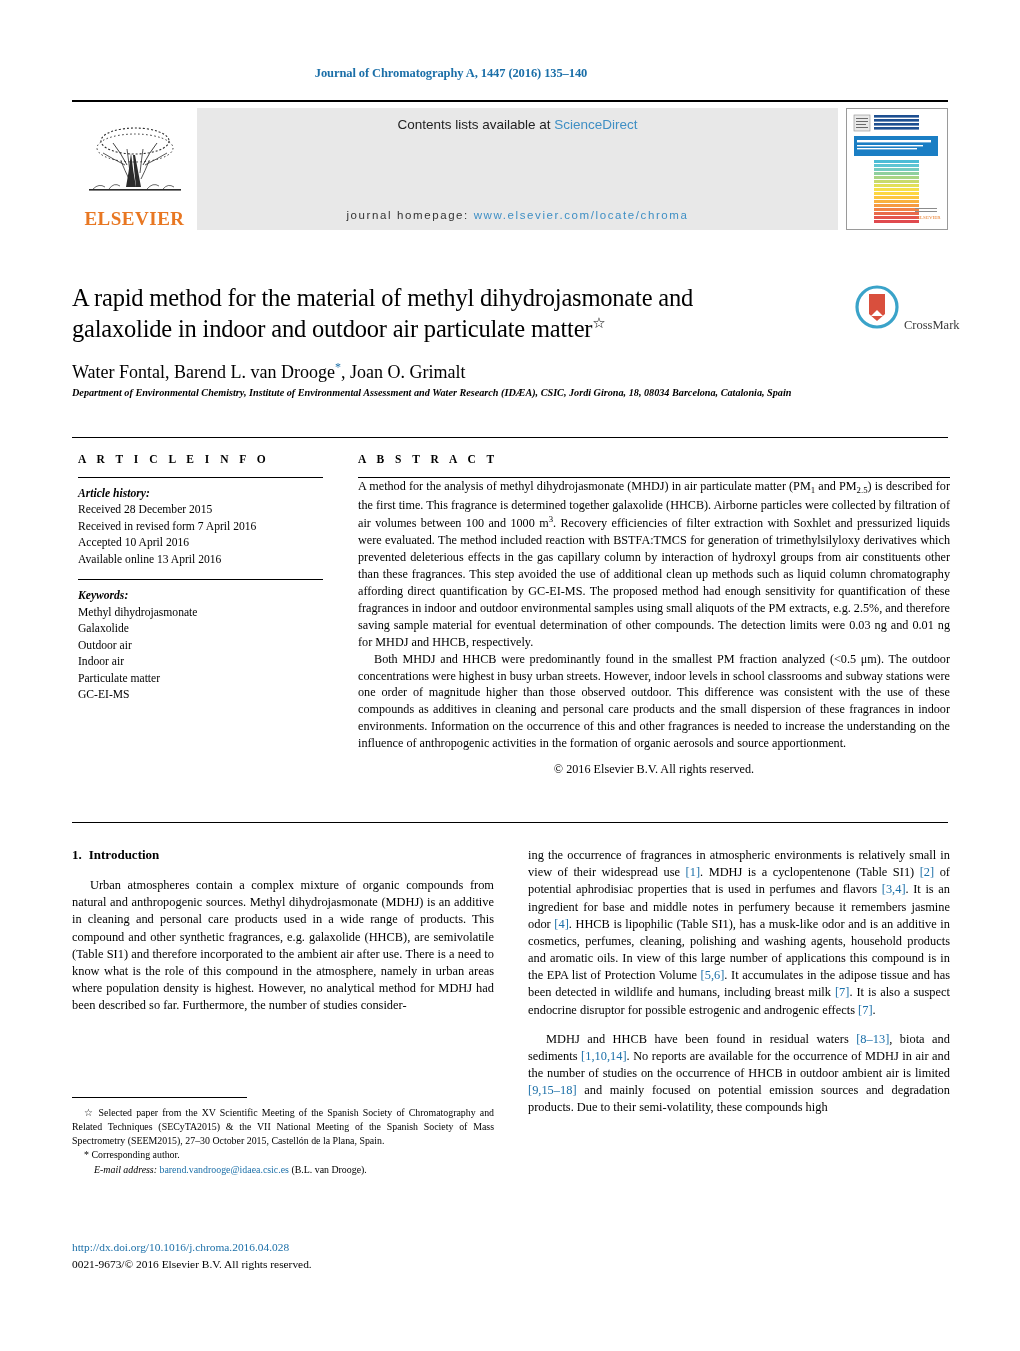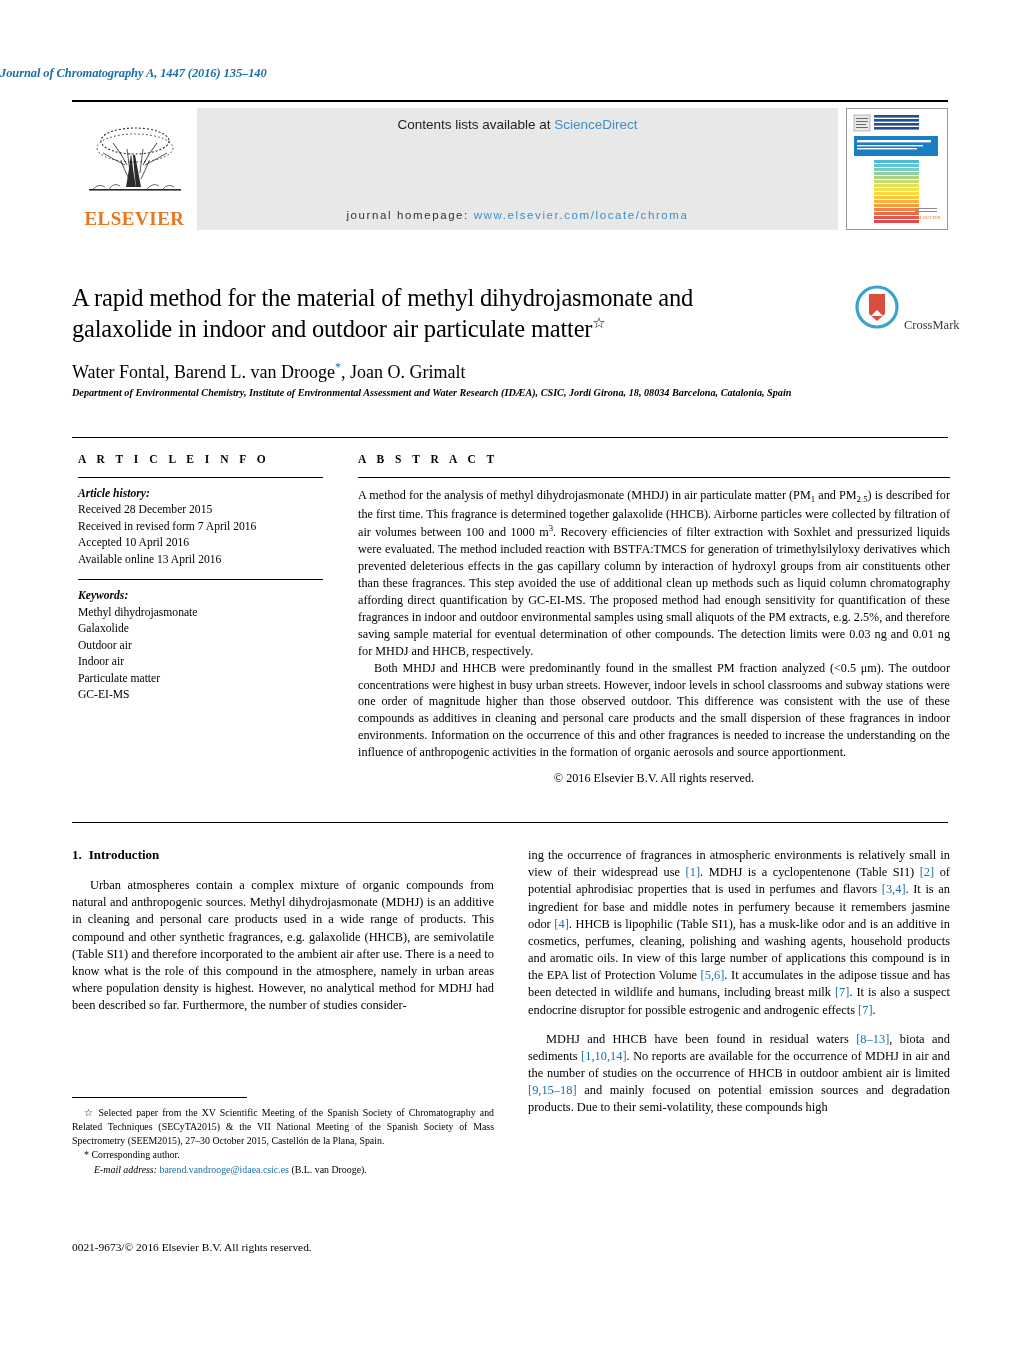--- a/index.html
+++ b/index.html
@@ -19,26 +19,25 @@
     background: #ffffff;
     overflow: hidden;
   }
 
   
   .running-head {
     position: absolute;
     top: 66px;
     left: 0;
     width: 902px;
-    text-align: left;
+    text-align: center;
     font-size: 12.5px;
     font-weight: bold;
     color: #1b6fa8;
     letter-spacing: -0.1px;
-    font-style: italic;
   }
 
   
   .masthead {
     position: absolute;
     top: 100px;
     left: 72px;
     width: 876px;
     border-top: 2px solid #000;
   }
@@ -197,21 +196,20 @@
   }
   .info-group .ital {
     font-style: italic;
     font-weight: bold;
   }
   .info-sep {
     border-top: 1px solid #000;
     margin: 11px 0 0 0;
   }
   .abs-body {
-    margin-top: 9px;
     font-size: 12.2px;
     line-height: 1.385;
     text-align: justify;
     hyphens: none;
   }
   .abs-body p { margin: 0; }
   .abs-body p + p { text-indent: 16px; }
   .copyright {
     margin-top: 9px;
     text-align: center;
@@ -449,16 +447,17 @@
   </div>
 
   <div class="footnote-rule"></div>
   <div class="footnotes">
     <p class="fn-indent"><span>☆</span><span> Selected paper from the XV Scientific Meeting of the Spanish Society of Chromatography and Related Techniques (SECyTA2015) &amp; the VII National Meeting of the Spanish Society of Mass Spectrometry (SEEM2015), 27–30 October 2015, Castellón de la Plana, Spain.</span></p>
     <p class="fn-corr"><span>*</span><span> Corresponding author.</span></p>
     <p class="fn-email"><span class="ital">E-mail address:</span> <span class="link">barend.vandrooge@idaea.csic.es</span><span> (B.L. van Drooge).</span></p>
   </div>
 
   <div class="doi-block">
+    <div class="doi">http://dx.doi.org/10.1016/j.chroma.2016.04.028</div>
     <div>0021-9673/© 2016 Elsevier B.V. All rights reserved.</div>
   </div>
 
 </div>
 
 </body></html>

